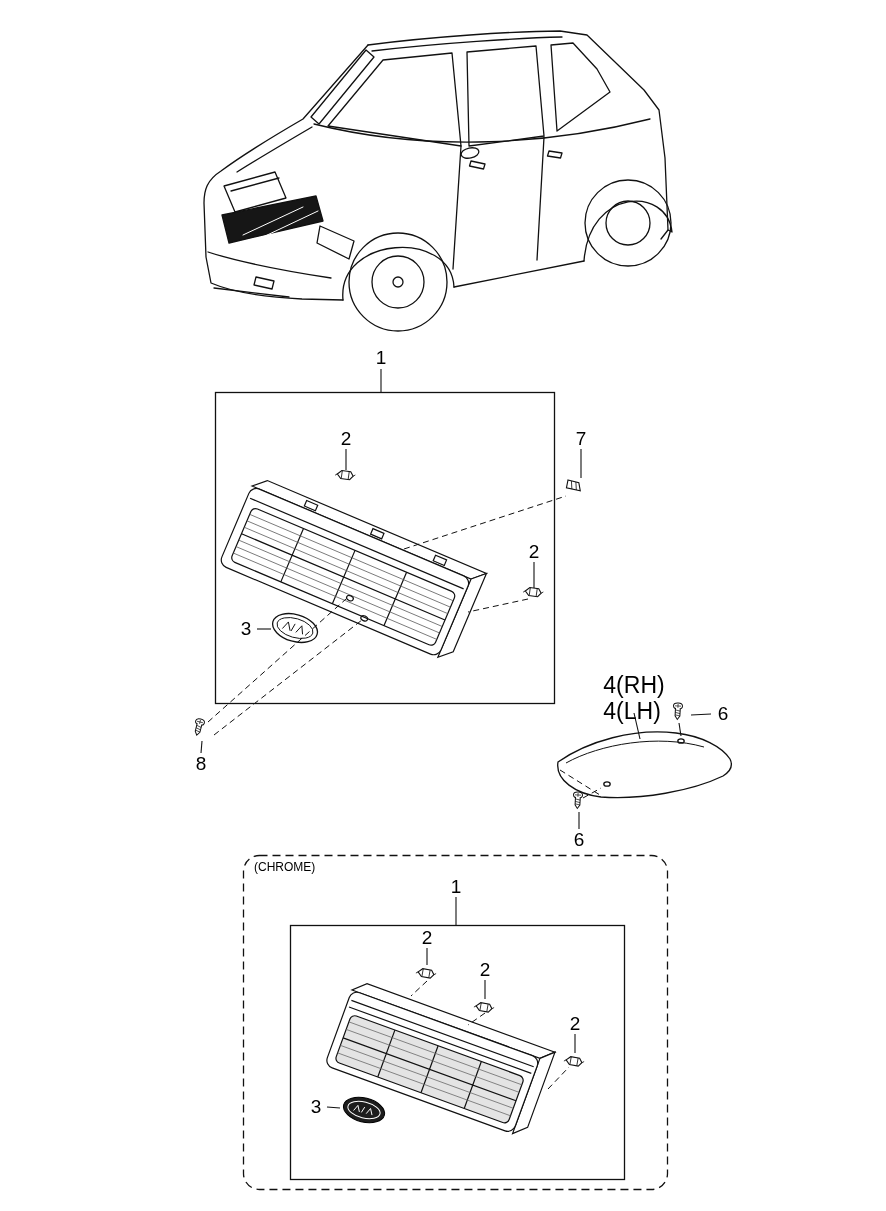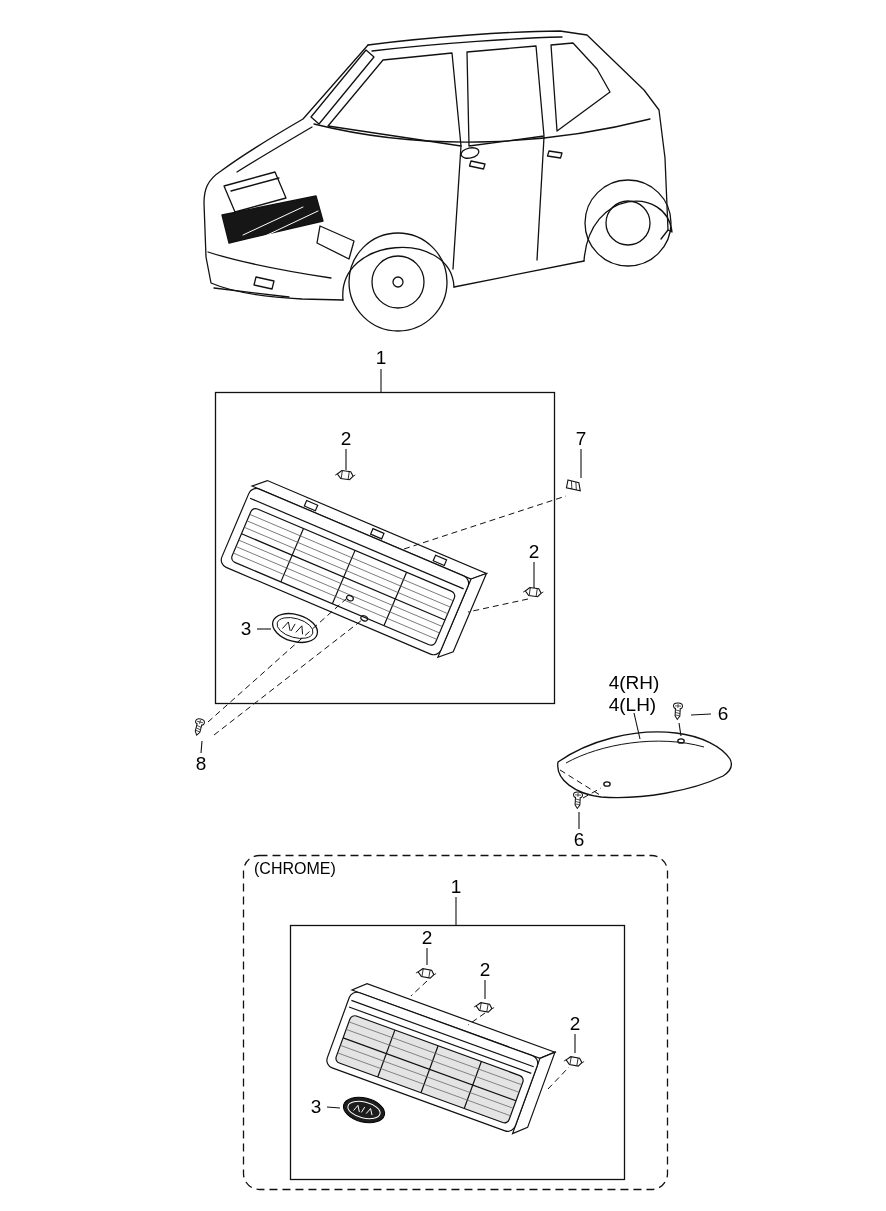--- a/index.html
+++ b/index.html
@@ -7,24 +7,24 @@
     position:relative;width:886px;height:1211px;background:#fff;
     font-family:"Liberation Sans",sans-serif;color:#000;overflow:hidden;
   }
   .stage svg{position:absolute;left:0;top:0;}
   .callout{
     position:absolute;transform:translate(-50%,-50%);
     font-size:19px;line-height:1;color:#000;white-space:nowrap;
   }
   .callout-block{
     position:absolute;transform:translate(-50%,0);
-    font-size:19px;line-height:1.15;color:#000;white-space:nowrap;text-align:left;
+    font-size:23px;line-height:1.15;color:#000;white-space:nowrap;text-align:left;
   }
   .section-label{
-    position:absolute;font-size:16px;line-height:1;color:#000;white-space:nowrap;
+    position:absolute;font-size:12px;line-height:1;color:#000;white-space:nowrap;
   }
 </style>
 </head>
 <body>
 
 <div class="stage">
 
   <svg width="886" height="1211" viewBox="0 0 886 1211">
     <defs>
       <g id="clip2">

